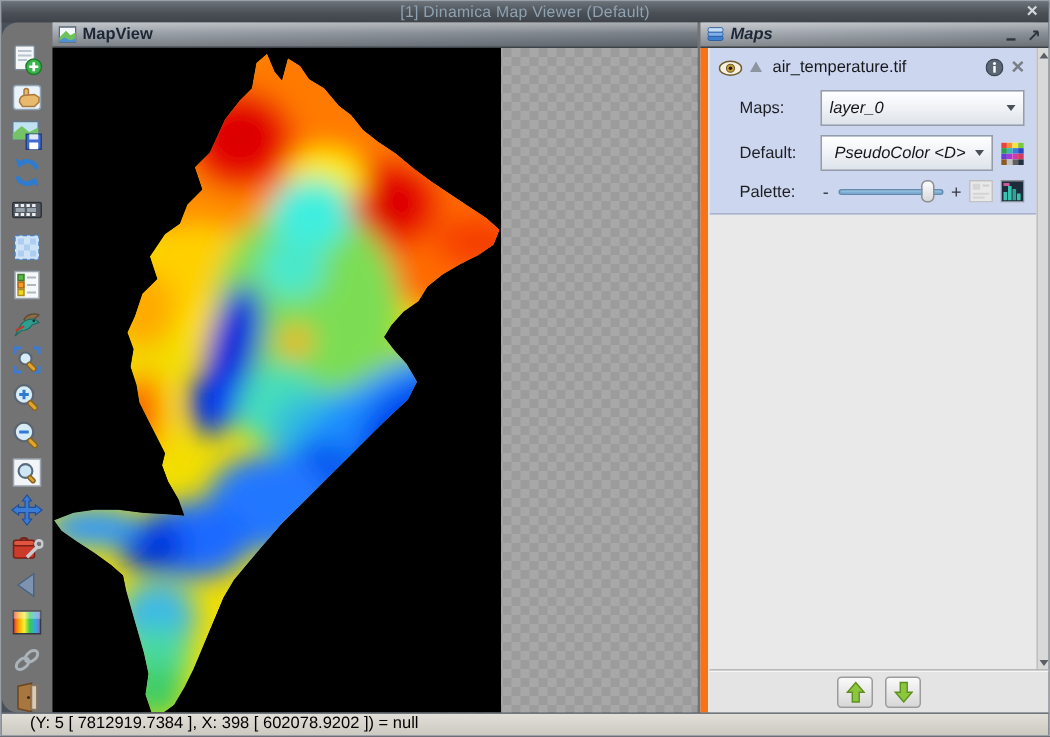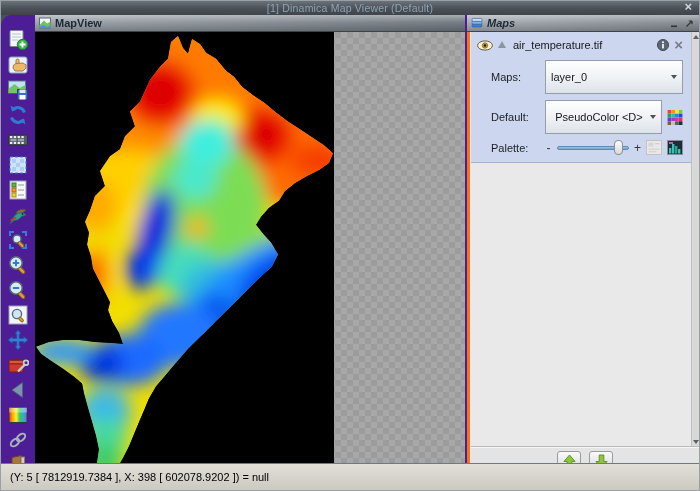--- a/index.html
+++ b/index.html
@@ -11,21 +11,21 @@
 
   
   .titlebar{position:absolute;left:0;top:0;right:0;height:14px;
             background:linear-gradient(#6b7279,#4a5056 55%,#3e4449);
             display:flex;align-items:center;justify-content:center;}
   .titlebar .title{font-size:10.5px;color:#8fa2b2;letter-spacing:.2px;}
   .titlebar .close{position:absolute;right:7px;top:-1px;color:#d2d7db;
                    font-size:13px;font-weight:bold;line-height:14px;cursor:default;}
 
   
-  .main{position:absolute;top:14px;left:0;right:0;bottom:15px;background:#4c1d95;border-radius:11px;}
+  .main{position:absolute;top:14px;left:0;right:0;bottom:15px;background:#737373;border-radius:11px;}
 
   
   .toolbar{position:absolute;left:0;top:0;bottom:0;width:34px;
            display:flex;flex-direction:column;align-items:center;
            padding-top:13px;gap:1px;overflow:hidden;}
   .tool-btn{width:24px;height:24px;flex:0 0 auto;display:flex;
             align-items:center;justify-content:center;}
   .tool-btn svg{display:block;}
 
   
@@ -46,36 +46,36 @@
       background-size:12px 12px;background-position:0 0,6px 6px;}
   .raster{position:absolute;left:0;top:0;width:299px;height:100%;background:#000;}
   .raster svg{width:100%;height:100%;display:block;}
 
   
   .maps{position:absolute;left:466px;top:0;right:0;bottom:0;}
   .maps .panel-header{background-image:linear-gradient(to bottom,rgba(255,255,255,.40),rgba(255,255,255,.05) 45%,rgba(0,0,0,.18)),
                        linear-gradient(to right,#a4aab1,#81888f);font-style:italic;}
   .hdr-btn{width:11px;height:11px;display:flex;align-items:center;justify-content:center;}
   .maps-body{position:absolute;left:0;top:17px;right:0;bottom:0;
-             background:#e9e9e9;border-left:3px solid #f97316;}
+             background:#e9e9e9;border-left:5px solid #f97316;}
   .maps-scroll{position:absolute;left:1px;top:0;right:8px;bottom:29px;overflow:hidden;}
 
   .layer-card{background:#ccd6ef;border-bottom:1px solid #a8b2cd;padding:5px 6px 7px 6px;}
   .card-row1{display:flex;align-items:center;gap:5px;height:16px;}
   .eye{width:16px;height:11px;}
   .collapse-tri{width:0;height:0;border-left:4px solid transparent;
       border-right:4px solid transparent;border-bottom:7px solid #8d95a3;margin-top:-2px;}
   .fname{font-size:11px;color:#16181c;flex:1;padding-left:2px;}
   .card-close{color:#787e86;font-weight:bold;font-size:15px;line-height:12px;margin-right:2px;}
 
   .card-grid{display:grid;grid-template-columns:50px 1fr;gap:6px 4px;
              padding:7px 2px 0 14px;align-items:center;font-size:11px;color:#1c1e22;}
-  .combo{height:34px;background:linear-gradient(#ffffff,#eef1f5 55%,#dde3ea);
+  .combo{height:24px;background:linear-gradient(#ffffff,#eef1f5 55%,#dde3ea);
          border:1px solid #959dab;display:flex;align-items:center;padding:0 2px 0 5px;
-         font-size:11px;color:#14161a;}
+         font-size:11px;color:#14161a;font-style:italic;}
   .combo .cval{flex:1;white-space:nowrap;overflow:hidden;}
   .combo .carrow{width:0;height:0;border-left:3.5px solid transparent;
       border-right:3.5px solid transparent;border-top:4.5px solid #4a5058;margin:0 3px;}
   .field-flex{display:flex;align-items:center;gap:5px;}
 
   .opacity-row{display:flex;align-items:center;gap:5px;}
   .op-sign{font-size:12px;color:#33363c;width:7px;text-align:center;}
   .slider{position:relative;flex:1;height:15px;}
   .slider .track{position:absolute;left:0;right:0;top:6px;height:4px;border-radius:2px;
       background:linear-gradient(#9fc6e2,#6da3cc);border:1px solid #5f8cb0;}
@@ -94,23 +94,23 @@
           border-top:4px solid #5c6066;}
 
   .maps-footer{position:absolute;left:1px;right:0;bottom:0;height:29px;
       border-top:1px solid #b8b8b8;background:#e4e4e4;
       display:flex;align-items:center;justify-content:center;gap:8px;
       box-shadow:0 1px 0 #f6f6f6 inset;}
   .arrow-btn{width:24px;height:21px;border:1px solid #9b9b9b;border-radius:3px;
       background:linear-gradient(#fafafa,#d7d7d7);display:flex;align-items:center;justify-content:center;}
 
   
-  .statusbar{position:absolute;left:0;right:0;bottom:0;height:27px;
+  .statusbar{position:absolute;left:0;right:0;bottom:0;height:15px;
       background:linear-gradient(#e2dfd8,#ccc9c1);border-top:1px solid #70777f;
-      font-size:11px;color:#000;display:flex;align-items:center;padding-left:9px;}
+      font-size:11px;color:#000;display:flex;align-items:flex-start;padding-left:19px;}
 </style>
 </head>
 <body>
 
 <div class="window">
 
   <div class="titlebar">
     <span class="title">[1] Dinamica Map Viewer (Default)</span>
     <span class="close">×</span>
   </div>

